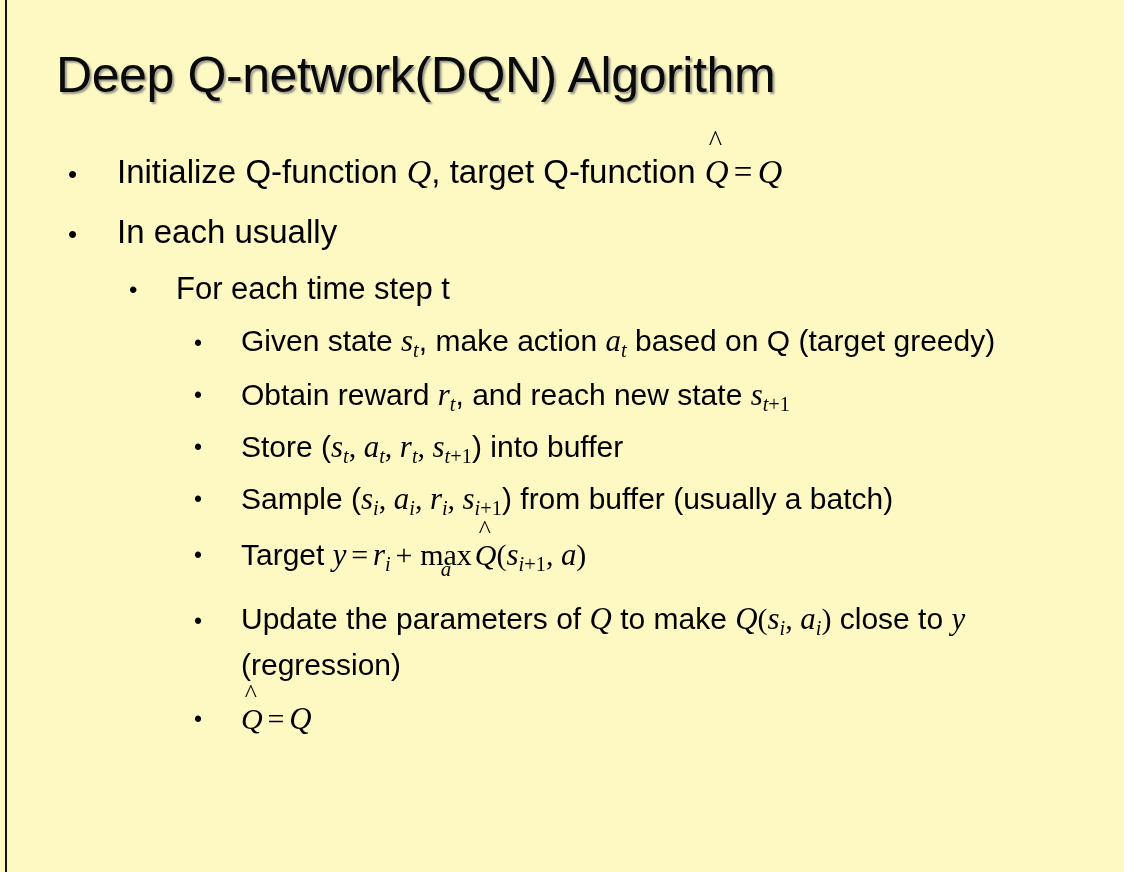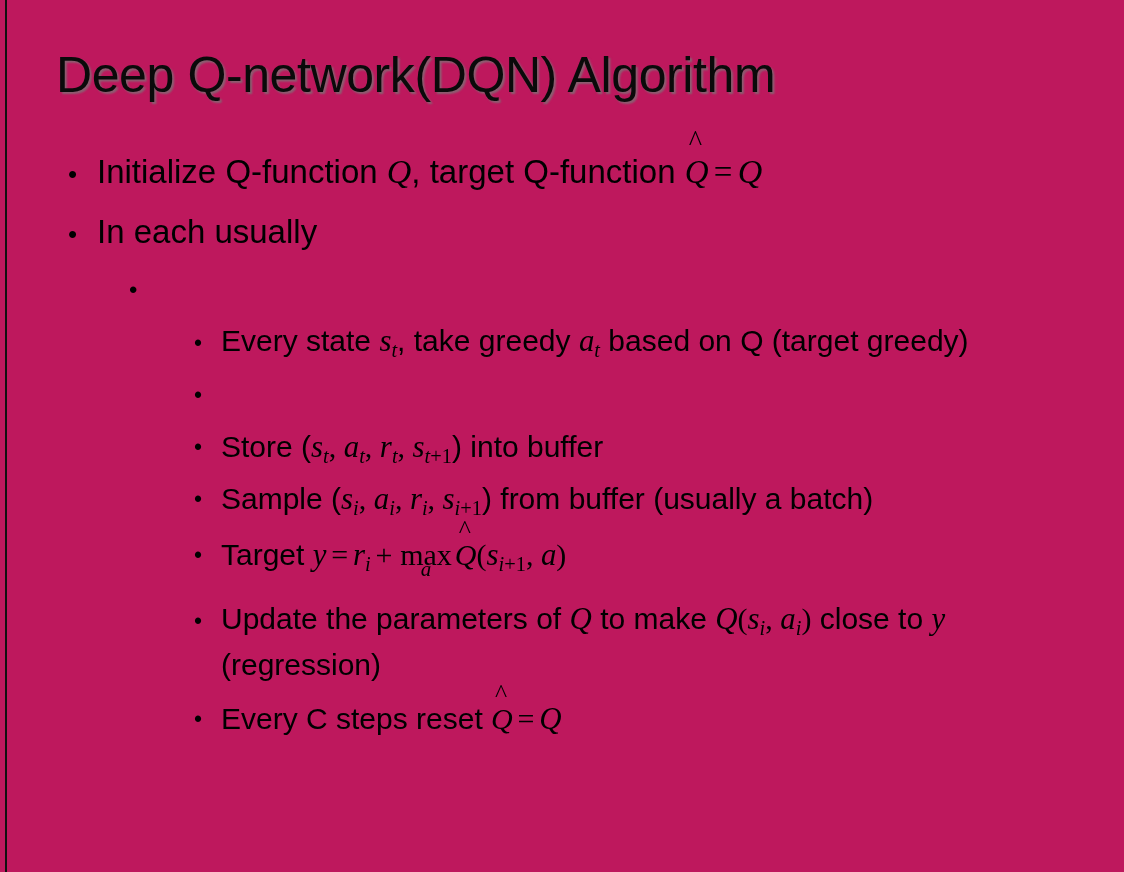--- a/index.html
+++ b/index.html
@@ -12,21 +12,21 @@
     width: 1124px;
     height: 872px;
     overflow: hidden;
     font-family: "Liberation Sans", sans-serif;
     color: #000000;
   }
   .slide {
     position: relative;
     width: 1124px;
     height: 872px;
-    background: #be185d;
+    background: #fef9c3;
     box-sizing: border-box;
   }
   
   .left-rule {
     position: absolute;
     left: 5px;
     top: 0;
     width: 2px;
     height: 872px;
     background: #111111;
@@ -62,20 +62,21 @@
     color: #000000;
   }
   .line .bullet {
     position: absolute;
     font-family: "Liberation Sans", sans-serif;
     color: #000000;
     line-height: 1;
   }
   .line .txt {
     display: block;
+    margin-left: 20px;
   }
 
   
   .lvl1 {
     font-size: 33px;
     line-height: 60px;
     padding-left: 97px;
     min-height: 60px;
   }
   .lvl1 .bullet {
@@ -195,29 +196,31 @@
       <span class="txt"><span>Initialize Q-function </span><span class="m">Q</span><span>, target Q-function </span><span class="hat"><span class="hatmark">^</span><span>Q</span></span><span class="op">=</span><span class="m">Q</span></span>
     </div>
 
     <div class="line lvl1">
       <span class="bullet">•</span>
       <span class="txt">In each usually</span>
     </div>
 
     <div class="line lvl2">
       <span class="bullet">•</span>
+      <span class="txt">For each time step t</span>
     </div>
 
     <div class="line lvl3 tall gap-sm">
       <span class="bullet">•</span>
-      <span class="txt"><span>Every state </span><span class="m"><span>s</span><sub class="ms">t</sub></span><span>, take greedy </span><span class="m"><span>a</span><sub class="ms">t</sub></span><span> based on Q (target greedy)</span></span>
+      <span class="txt"><span>Given state </span><span class="m"><span>s</span><sub class="ms">t</sub></span><span>, make action </span><span class="m"><span>a</span><sub class="ms">t</sub></span><span> based on Q (target greedy)</span></span>
     </div>
 
     <div class="line lvl3 gap-sm">
       <span class="bullet">•</span>
+      <span class="txt"><span>Obtain reward </span><span class="m"><span>r</span><sub class="ms">t</sub></span><span>, and reach new state </span><span class="m"><span>s</span><sub class="ms"><span>t</span><span class="up">+1</span></sub></span></span>
     </div>
 
     <div class="line lvl3 gap-sm">
       <span class="bullet">•</span>
       <span class="txt"><span>Store (</span><span class="m"><span>s</span><sub class="ms">t</sub></span><span class="mr">, </span><span class="m"><span>a</span><sub class="ms">t</sub></span><span class="mr">, </span><span class="m"><span>r</span><sub class="ms">t</sub></span><span class="mr">, </span><span class="m"><span>s</span><sub class="ms"><span>t</span><span class="up">+1</span></sub></span><span>) into buffer</span></span>
     </div>
 
     <div class="line lvl3 gap-sm">
       <span class="bullet">•</span>
       <span class="txt"><span>Sample (</span><span class="m"><span>s</span><sub class="ms">i</sub></span><span class="mr">, </span><span class="m"><span>a</span><sub class="ms">i</sub></span><span class="mr">, </span><span class="m"><span>r</span><sub class="ms">i</sub></span><span class="mr">, </span><span class="m"><span>s</span><sub class="ms"><span>i</span><span class="up">+1</span></sub></span><span>) from buffer (usually a batch)</span></span>
@@ -228,17 +231,17 @@
       <span class="txt"><span>Target </span><span class="m">y</span><span class="op">=</span><span class="m"><span>r</span><sub class="ms">i</sub></span><span class="op">+</span><span class="maxop"><span>max</span><span class="lim">a</span></span><span class="hat"><span class="hatmark">^</span><span>Q</span></span><span class="mr">(</span><span class="m"><span>s</span><sub class="ms"><span>i</span><span class="up">+1</span></sub></span><span class="mr">, </span><span class="m">a</span><span class="mr">)</span></span>
     </div>
 
     <div class="line lvl3 tall gap-sm">
       <span class="bullet">•</span>
       <span class="txt"><span>Update the parameters of </span><span class="m">Q</span><span> to make </span><span class="m">Q</span><span class="mr">(</span><span class="m"><span>s</span><sub class="ms">i</sub></span><span class="mr">, </span><span class="m"><span>a</span><sub class="ms">i</sub></span><span class="mr">)</span><span> close to </span><span class="m">y</span><span> (regression)</span></span>
     </div>
 
     <div class="line lvl3 gap-md">
       <span class="bullet">•</span>
-      <span class="txt"><span>Every C steps reset </span><span class="hat"><span class="hatmark">^</span><span>Q</span></span><span class="op">=</span><span class="m">Q</span></span>
+      <span class="txt"><span class="hat"><span class="hatmark">^</span><span>Q</span></span><span class="op">=</span><span class="m">Q</span></span>
     </div>
 
   </div>
 </div>
 
 </body></html>

